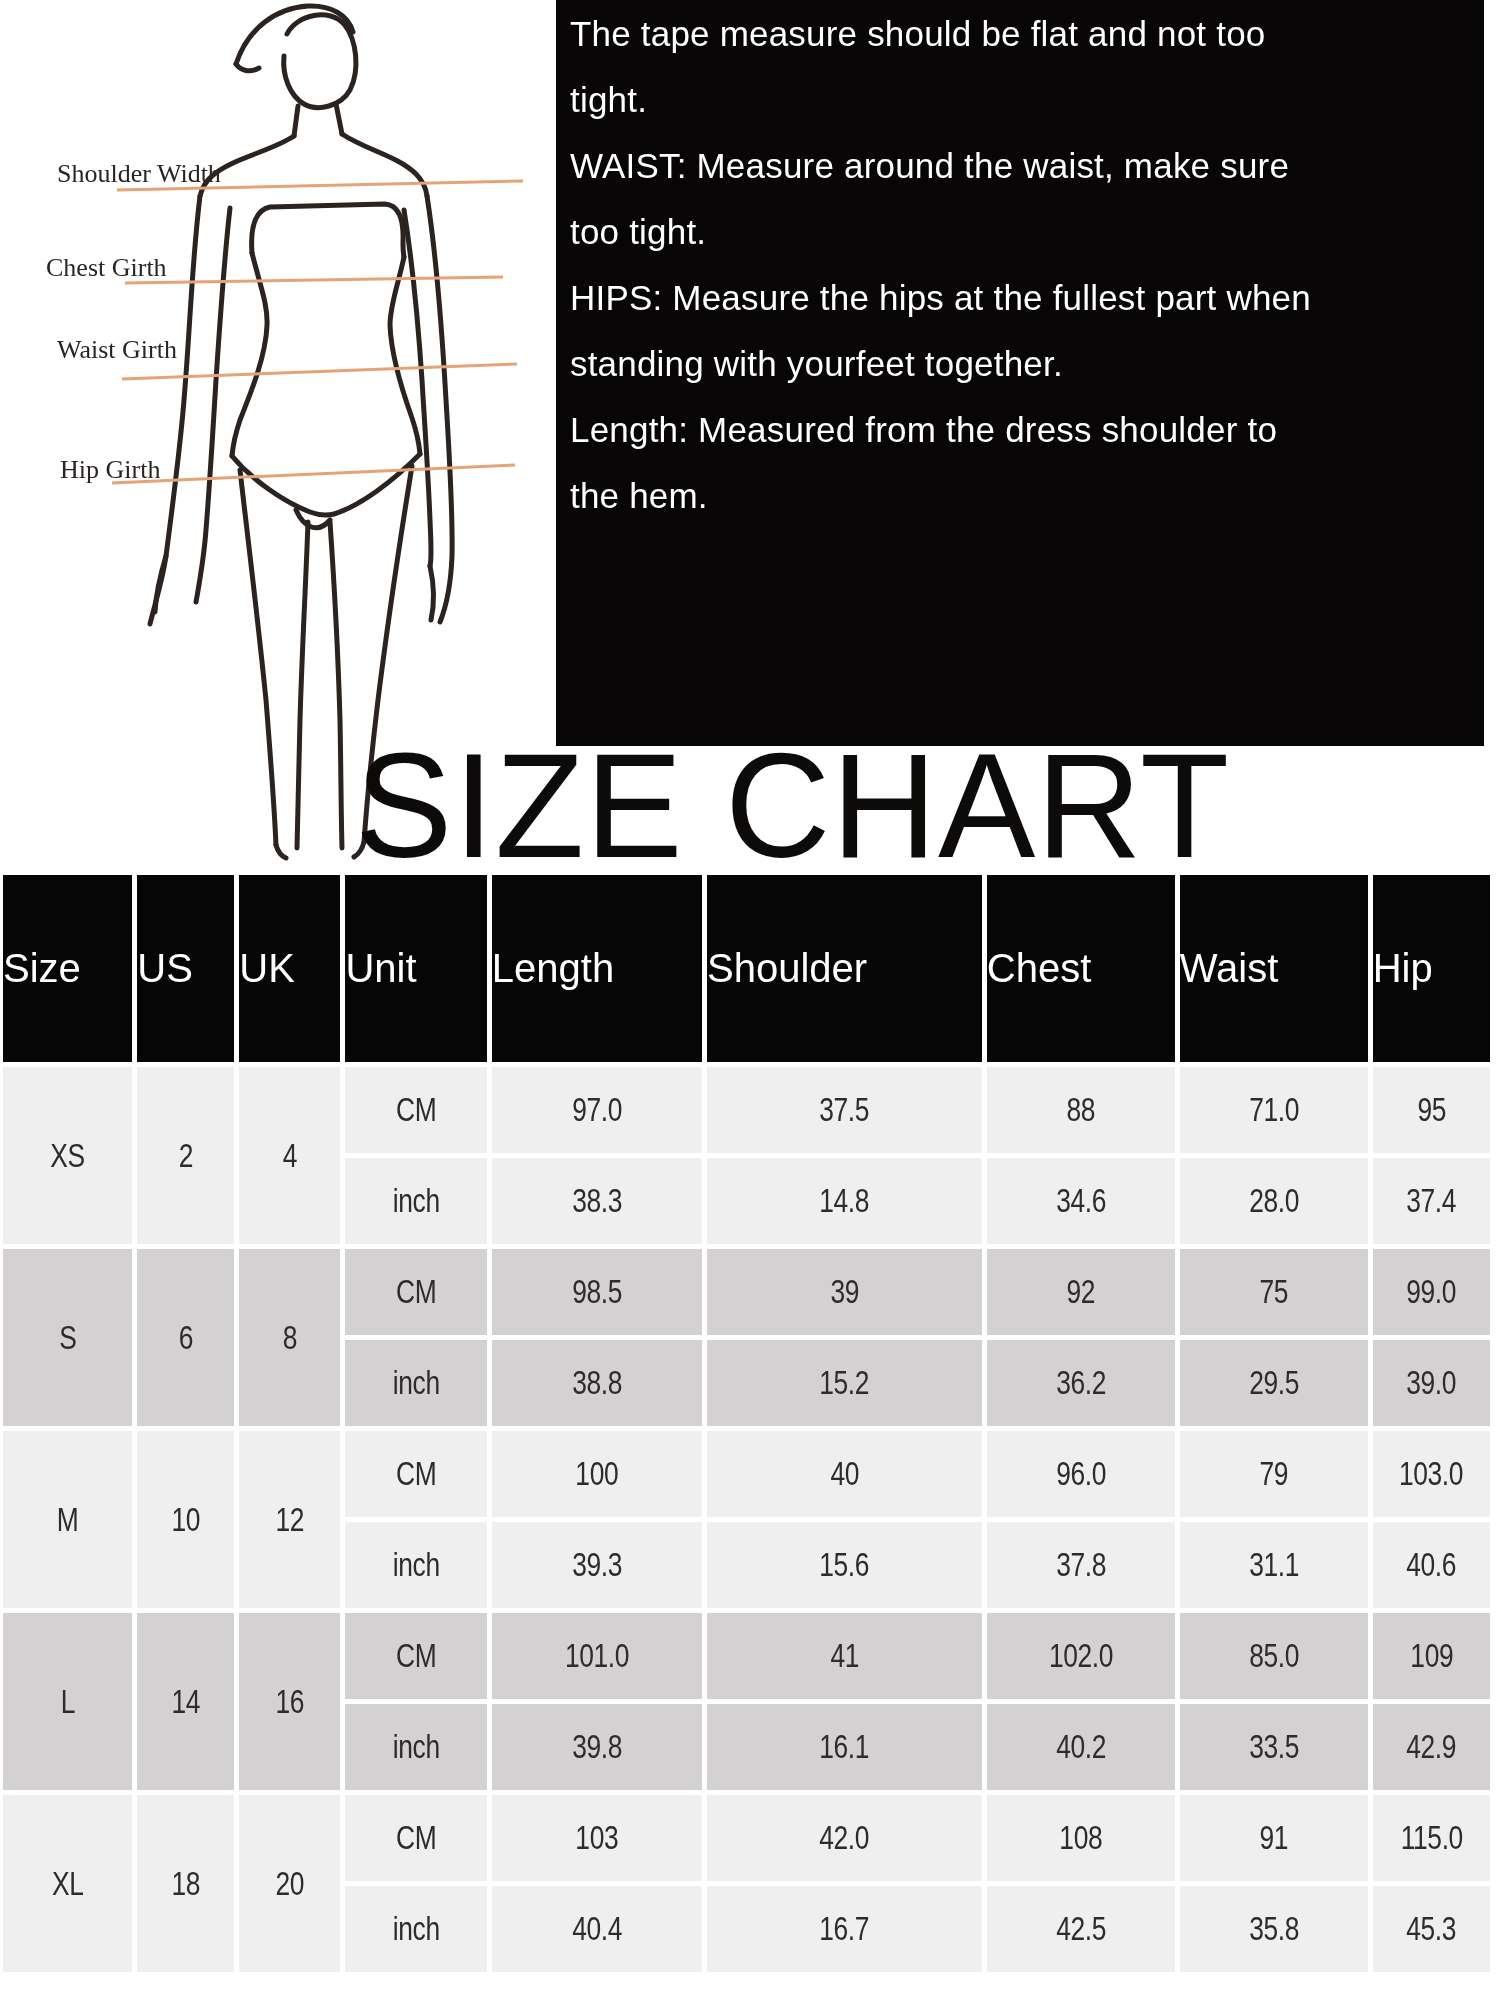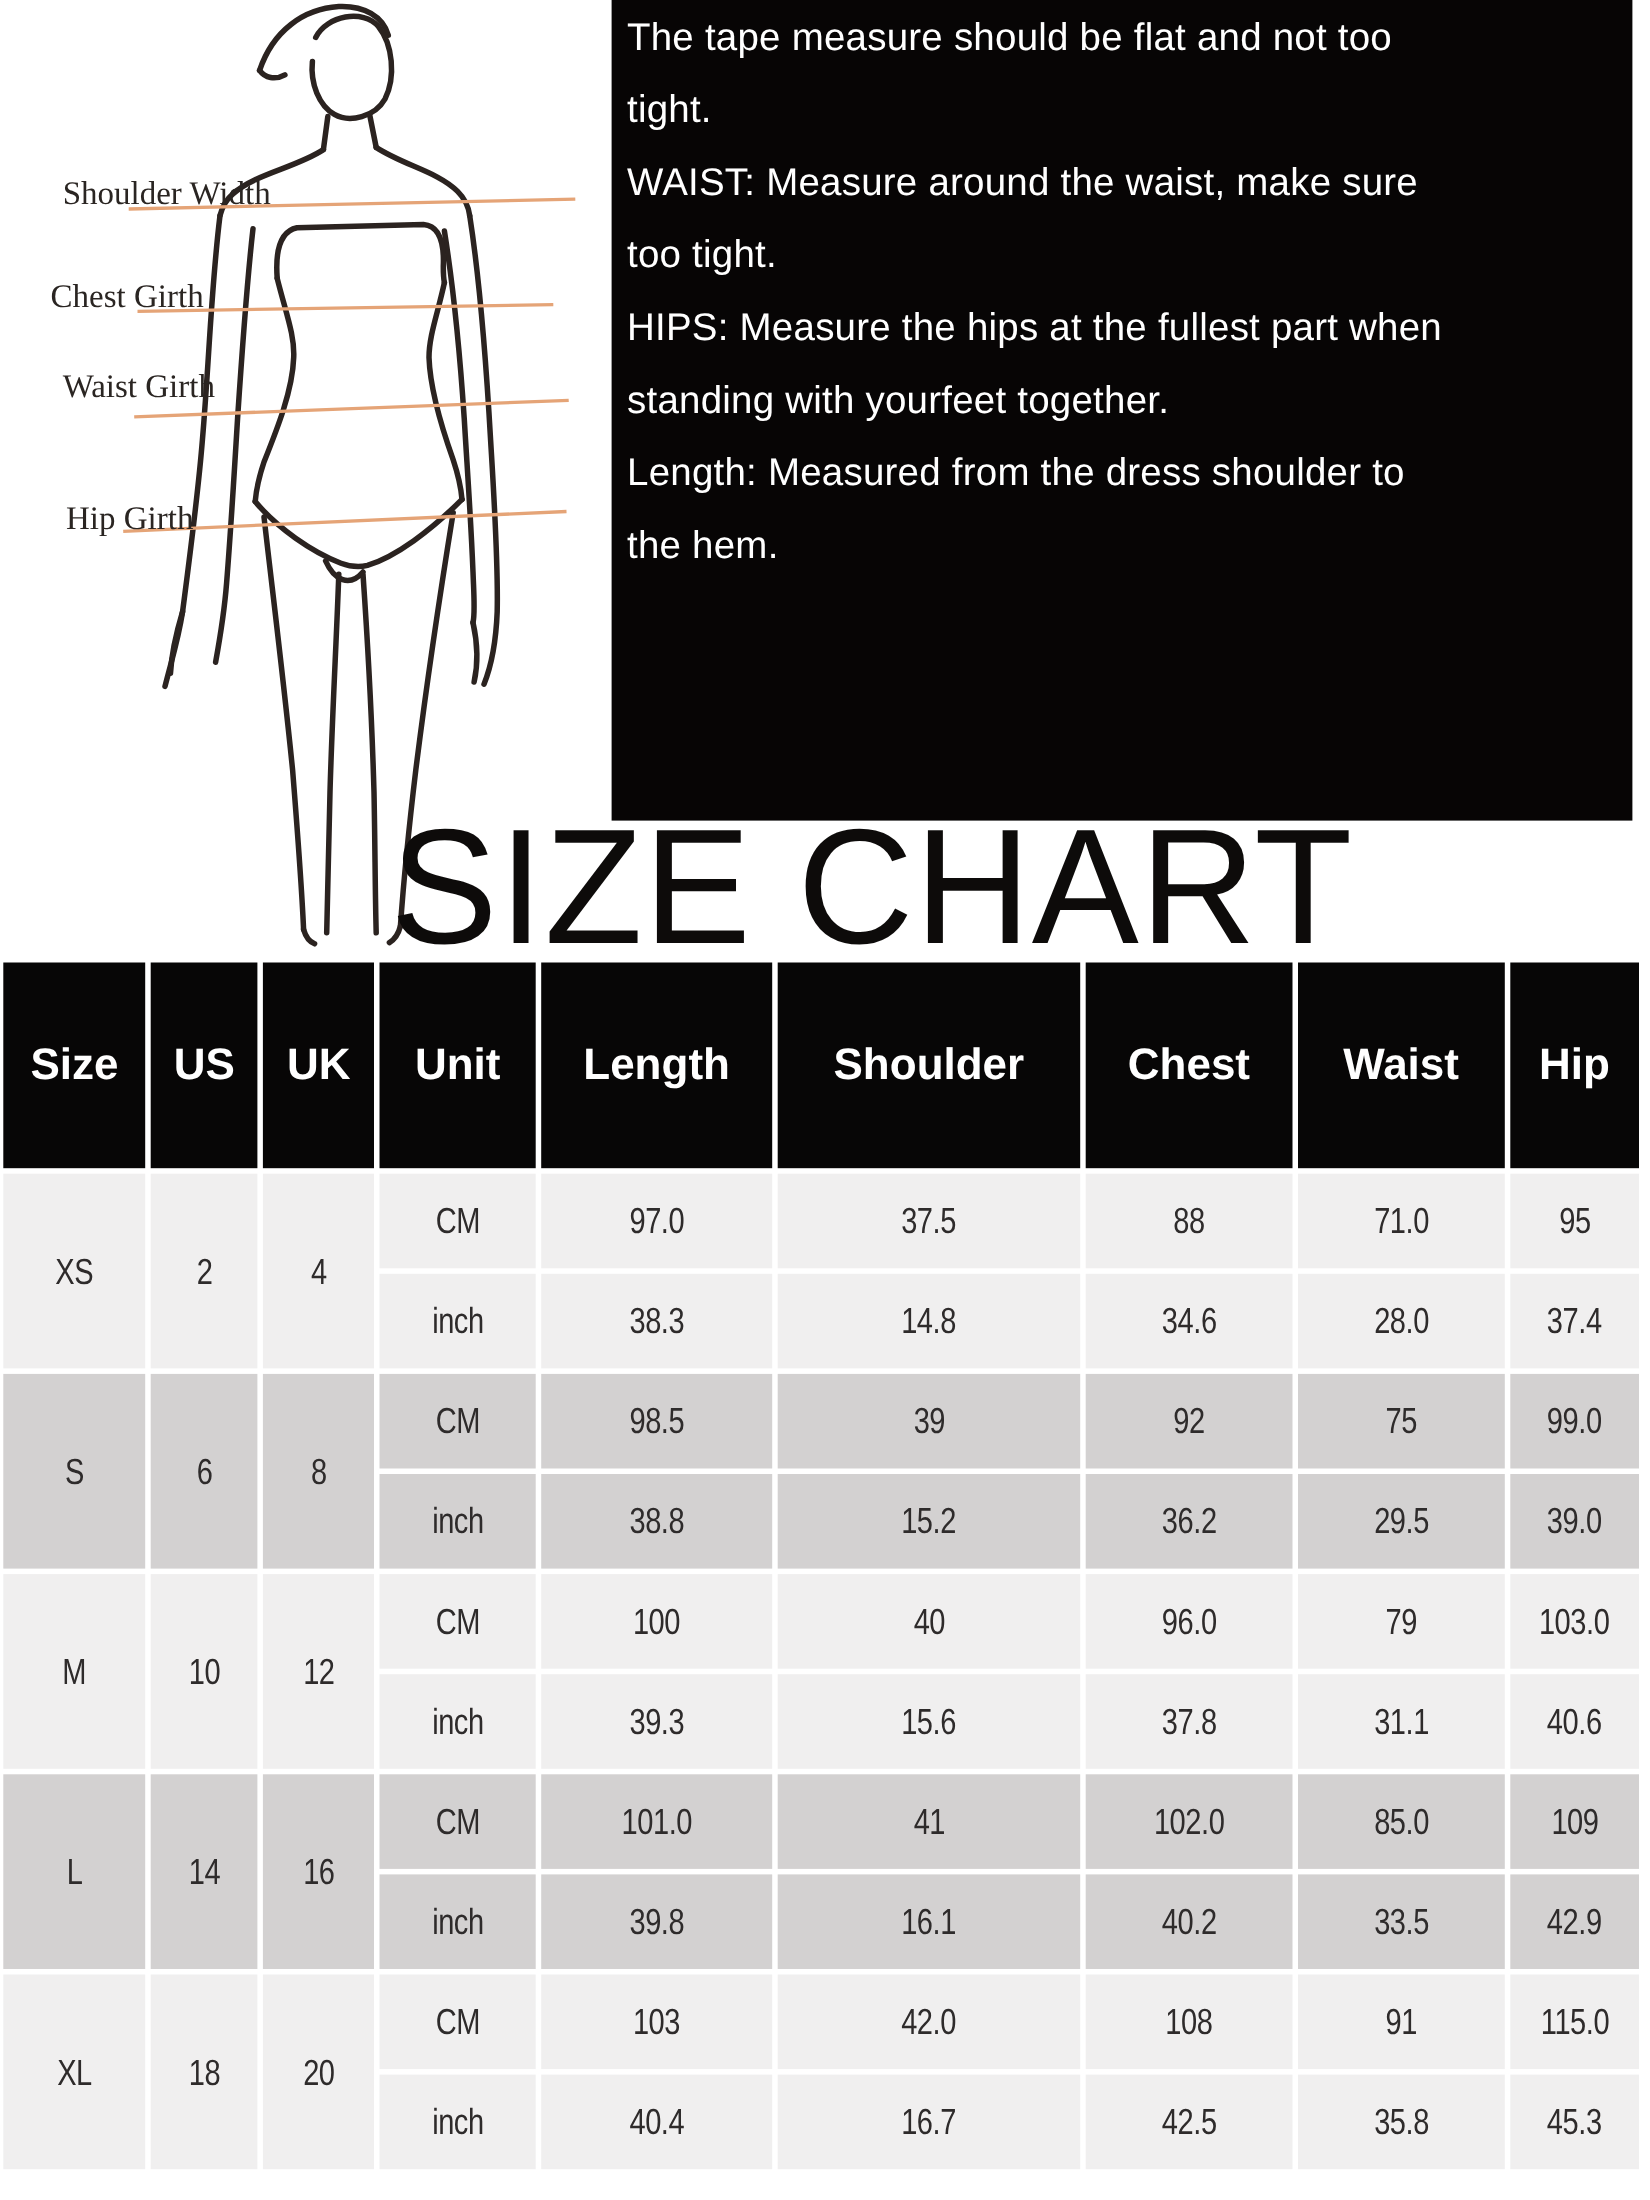--- a/index.html
+++ b/index.html
@@ -6,21 +6,21 @@
   body{
     width:1500px;height:2000px;position:relative;overflow:hidden;
     background:#ffffff;font-family:"Liberation Sans",sans-serif;
   }
 
   
   .figure-wrap{position:absolute;left:0;top:0;width:560px;height:870px;}
   .figure-wrap svg{position:absolute;left:0;top:0;}
   .meas-label{
     position:absolute;font-family:"Liberation Serif",serif;
-    font-size:30px;color:#2a2522;white-space:nowrap;
+    font-size:26px;color:#2a2522;white-space:nowrap;
   }
   .lbl-shoulder{left:57px;top:159px;}
   .lbl-chest{left:46px;top:253px;}
   .lbl-waist{left:57px;top:335px;}
   .lbl-hip{left:60px;top:455px;}
 
   
   .info-box{
     position:absolute;left:556px;top:0;width:928px;height:746px;
     background:#070505;color:#ffffff;box-sizing:border-box;
@@ -38,22 +38,22 @@
     text-align:center;white-space:nowrap;transform:scaleY(1.02);
     font-family:"Liberation Sans",sans-serif;
   }
 
   
   table.size-table{
     position:absolute;left:-2px;top:870px;width:1497px;
     border-collapse:separate;border-spacing:5px;table-layout:fixed;
   }
   .size-table th{
-    background:#070606;color:#ffffff;font-weight:700;font-size:40px;
-    text-align:center;vertical-align:middle;padding:0;
+    background:#070606;color:#ffffff;font-weight:400;font-size:40px;
+    text-align:left;vertical-align:middle;padding:0;
   }
   .size-table thead tr{height:187px;}
   .size-table tbody tr{height:86px;}
   .size-table td{
     text-align:center;vertical-align:middle;color:#2e2b2b;padding:0;
   }
   .g-light td{background:#f0efef;}
   .g-dark td{background:#d3d1d1;}
   .v{
     display:inline-block;transform:scaleX(0.8);font-size:33px;

